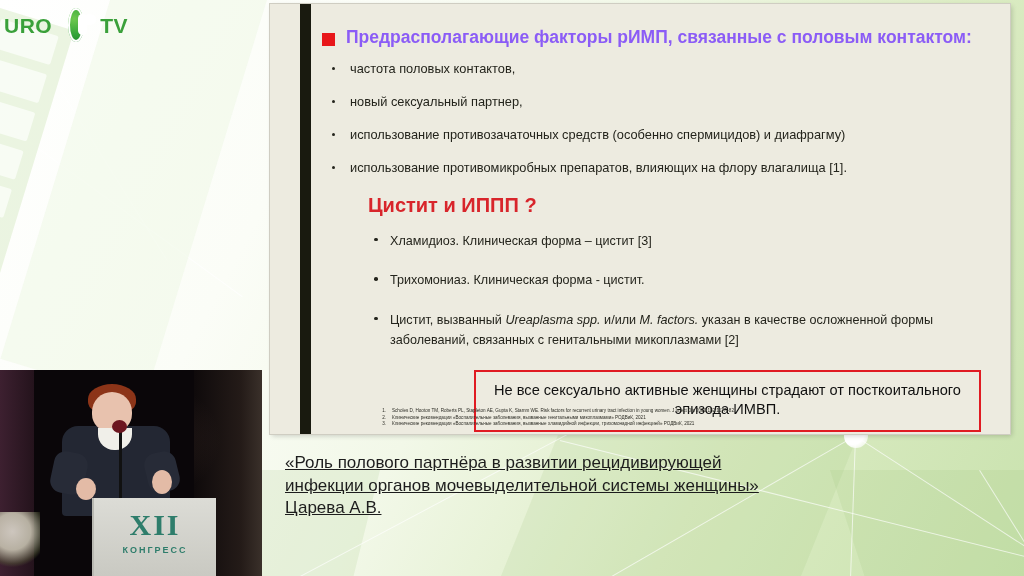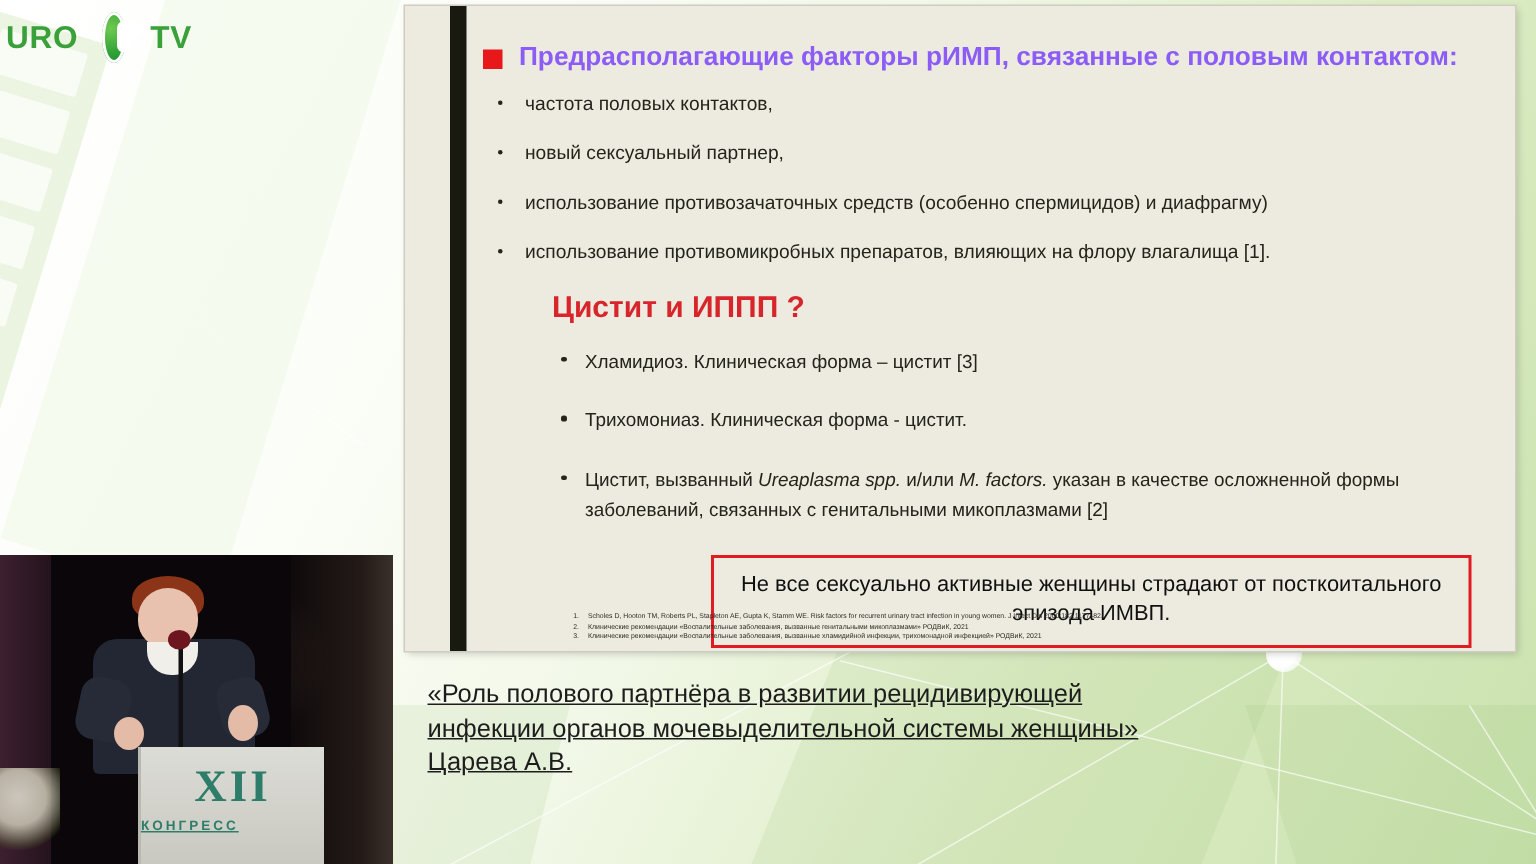--- a/index.html
+++ b/index.html
@@ -113,22 +113,22 @@
   #vi .handR{position:absolute;left:152px;top:100px;width:20px;height:24px;
      border-radius:50%;background:#e3bba6;}
   #vi .mic{position:absolute;left:119px;top:56px;width:3px;height:72px;background:#111;}
   #vi .michead{position:absolute;left:112px;top:50px;width:15px;height:13px;
      border-radius:50%;background:#6d1620;}
   #vi .podium{position:absolute;left:92px;top:128px;width:122px;height:78px;
      background:linear-gradient(180deg,#dcdcd6 0%,#c9c9c2 100%);
      border-left:2px solid #b9b9b2;}
   #vi .podium .xii{position:absolute;left:0;right:0;top:12px;text-align:center;
      font:700 30px/1 "Liberation Serif",serif;color:#2e7d6b;letter-spacing:2px;}
-  #vi .podium .kon{position:absolute;left:0;right:0;top:48px;text-align:left;
-     font:700 9px/1 "Liberation Sans",sans-serif;color:#2e7d6b;letter-spacing:2px;text-decoration:underline;}
+  #vi .podium .kon{position:absolute;left:0;right:0;top:48px;text-align:center;
+     font:700 9px/1 "Liberation Sans",sans-serif;color:#2e7d6b;letter-spacing:2px;}
 
   
   #caption{position:absolute;left:285px;top:452px;width:640px;
            font:400 17px/1.33 "Liberation Sans",sans-serif;color:#1d1d1d;text-decoration:underline;}
 </style>
 </head>
 <body>
 
 <div id="bg">
   <div class="shade" style="left:560px;top:430px;width:300px;height:150px;transform:skewX(-22deg);"></div>

